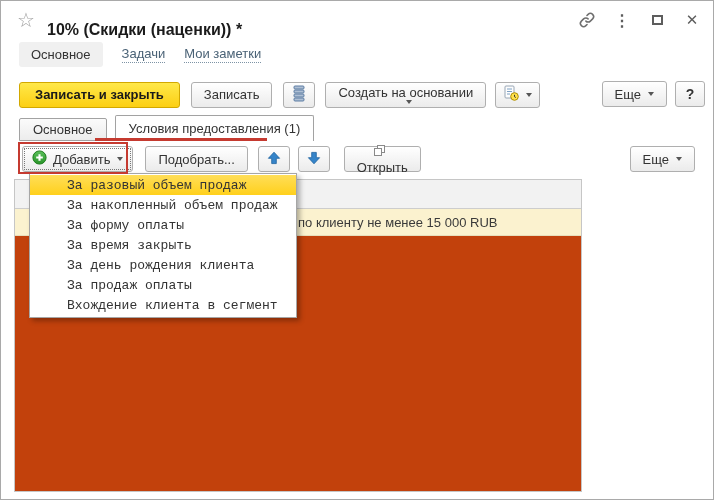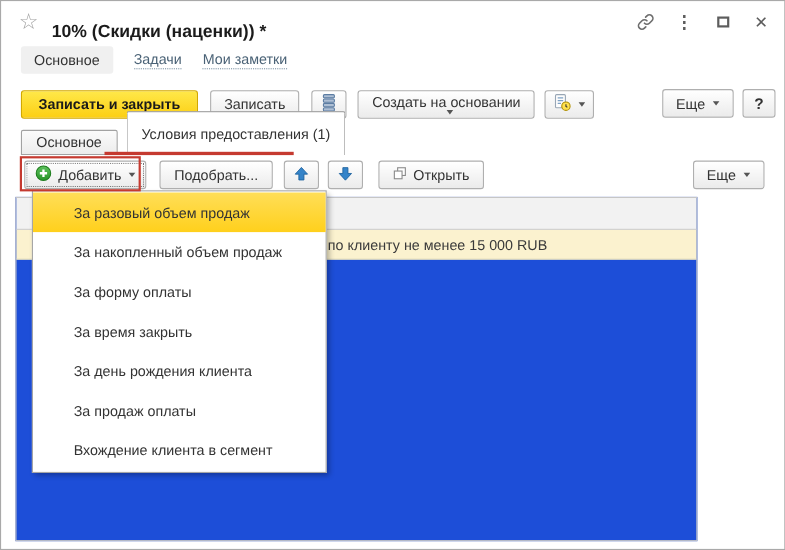--- a/index.html
+++ b/index.html
@@ -42,44 +42,44 @@
   .tb-right { position:absolute; top:80px; right:8px; display:flex; gap:8px; }
   .help-btn { width:30px; padding:0; font-weight:700; font-size:14px; }
 
   
   .tabstrip { position:absolute; top:114px; left:18px; display:flex; align-items:flex-end; height:26px; }
   .tab {
     height:23px; display:flex; align-items:center; padding:0 13px; font-size:13px; color:#333;
     background:linear-gradient(#fbfbfb,#ececec); border:1px solid #a2a2a2; border-radius:2px 2px 0 0;
     margin-right:8px; cursor:pointer; white-space:nowrap;
   }
-  .tab-active { height:40px; background:#fff; border-bottom:none; position:relative; z-index:2; }
+  .tab-active { height:26px; background:#fff; border-bottom:none; position:relative; z-index:2; }
   .red-underline { position:absolute; left:94px; top:137px; width:172px; height:3px; background:#c53a30; z-index:30; pointer-events:none; }
 
   
   .list-toolbar { position:absolute; top:145px; left:21px; height:26px; display:flex; align-items:center; }
   .add-btn { padding:0 9px; outline:1px dotted #777; outline-offset:-3px; }
   .add-btn svg { margin-right:6px; }
   .arrow-btn { width:32px; padding:0; }
   .open-btn svg { margin-right:6px; }
   .lt-more { position:absolute; top:145px; right:18px; }
   .red-box { position:absolute; left:17px; top:141px; width:110px; height:32px; border:2px solid #c53a30; z-index:30; pointer-events:none; }
 
   
-  .grid { position:absolute; left:13px; top:178px; width:620px; height:313px; border:1px solid #c6c6c6; background:#1d4ed8; }
+  .grid { position:absolute; left:13px; top:178px; width:568px; height:313px; border:1px solid #c6c6c6; background:#c2410c; }
   .grid-header { height:29px; background:#f2f2f2; border-bottom:1px solid #cdcdcd; }
   .grid-row { height:27px; background:#fbf2cf; border-bottom:1px solid #e7dfbd; display:flex; align-items:center; font-size:13px; color:#3a3a3a; cursor:pointer; }
   .grid-row span { padding-left:283px; white-space:nowrap; }
 
   
   .menu {
     position:absolute; left:28px; top:172px; width:268px; background:#fff;
     border:1px solid #a6a6a6; box-shadow:3px 3px 5px rgba(0,0,0,0.3); z-index:20; padding:1px 0 2px 0;
   }
-  .menu-item { height:36px; display:flex; align-items:center; padding-left:37px; font-size:13px; color:#333; cursor:pointer; white-space:nowrap; }
+  .menu-item { height:20px; display:flex; align-items:center; padding-left:37px; font-size:13px; color:#333; cursor:pointer; white-space:nowrap;font-family:Liberation Mono, monospace; }
   .menu-item.highlight { background:linear-gradient(#ffde58,#ffd01c); }
 </style>
 </head>
 <body>
 
 <div class="window">
 
   <div class="titlebar">
     <span class="star">☆</span>
     <span class="wtitle">10% (Скидки (наценки)) *</span>
@@ -176,21 +176,21 @@
         </svg>
       </span>
     </button>
     <button class="btn arrow-btn" style="margin-left:8px;">
       <span>
         <svg width="16" height="16" viewBox="0 0 16 16">
           <path d="M8 13.8 L2.4 7.7 H5.7 V2.4 H10.3 V7.7 H13.6 Z" fill="#3584c9" stroke="#1d629e" stroke-width="0.8"></path>
         </svg>
       </span>
     </button>
-    <button class="btn open-btn" style="margin-left:14px;">
+    <button class="btn open-btn" style="margin-left:14px;flex-direction:column;">
       <span>
         <svg width="13" height="13" viewBox="0 0 13 13">
           <rect x="4.5" y="1.5" width="7" height="7" fill="#fff" stroke="#8a8a8a"></rect>
           <rect x="1.5" y="4.5" width="7" height="7" fill="#fff" stroke="#8a8a8a"></rect>
         </svg>
       </span>
       <span>Открыть</span>
     </button>
   </div>
   <button class="btn lt-more">

